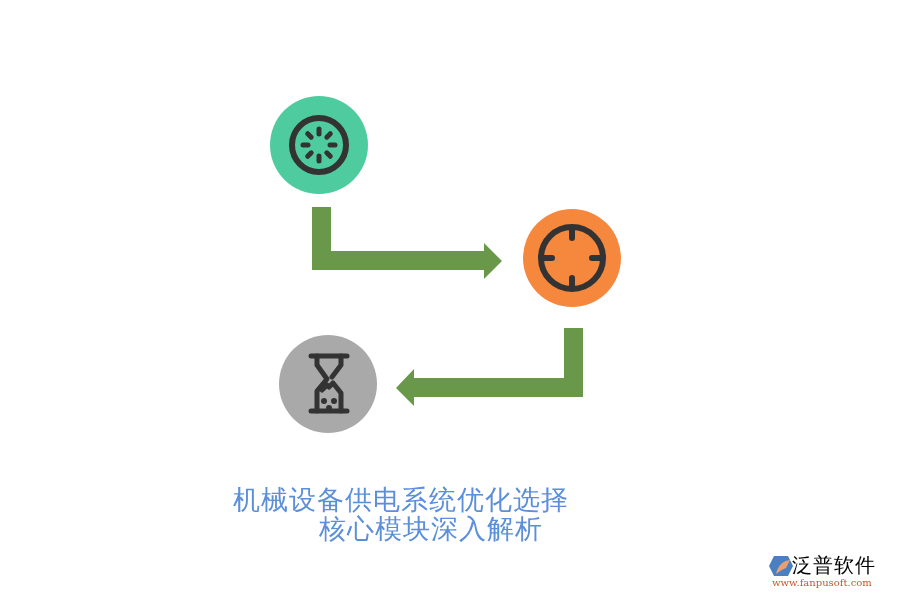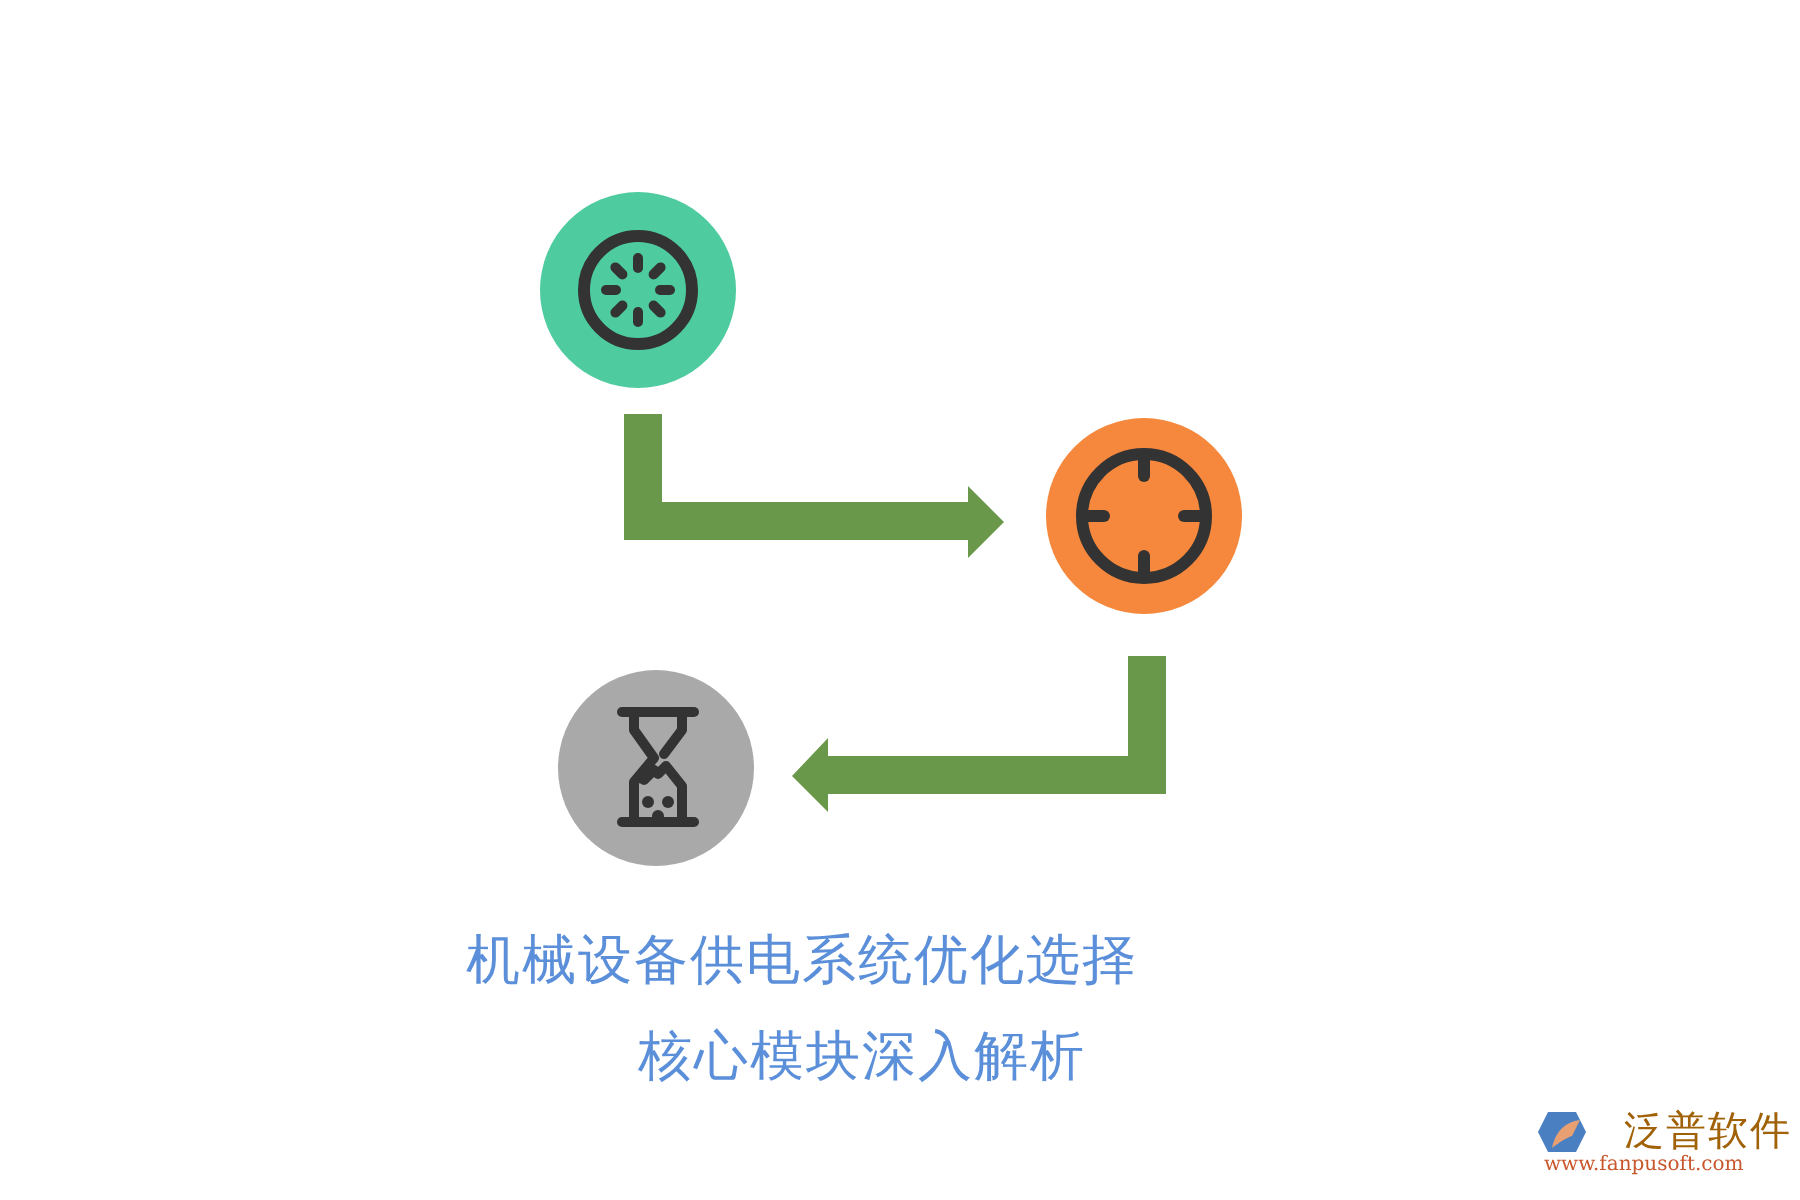--- a/index.html
+++ b/index.html
@@ -1,24 +1,24 @@
 <!DOCTYPE html>
 <html><head>
   <meta charset="utf-8">
   <style>
     html, body { margin: 0; padding: 0; }
     body { width: 900px; height: 600px; background: #ffffff; position: relative; overflow: hidden; font-family: "DejaVu Sans", sans-serif; }
     .node { position: absolute; border-radius: 50%; }
     .node svg { position: absolute; left: 0; top: 0; }
     .arrows { position: absolute; left: 0; top: 0; }
     .title { position: absolute; left: 0; width: 900px; color: #5b8fd9; font-size: 27px; line-height: 36px; letter-spacing: 1px; }
-    .t1 { top: 463px; left: 233px; width: auto; }
+    .t1 { top: 482px; left: 233px; width: auto; }
     .t2 { top: 511px; left: 287px; width: auto; margin-left: 32px; }
     .logo { position: absolute; left: 768px; top: 553px; width: 128px; height: 40px; }
-    .logo-name { position: absolute; left: 44px; top: -1px; font-size: 20px; color: #a16207; letter-spacing: 1px; white-space: nowrap; }
+    .logo-name { position: absolute; left: 24px; top: -1px; font-size: 20px; color: #000000; letter-spacing: 1px; white-space: nowrap; }
     .logo-url { position: absolute; left: 4px; top: 24px; font-family: "DejaVu Serif", serif; font-size: 10px; color: #c8562d; white-space: nowrap; }
     .logo-mark { position: absolute; left: 0; top: 2px; }
   </style>
 </head>
 <body>
 
 <svg class="arrows" width="900" height="600" viewBox="0 0 900 600">
   <polygon fill="#6a984b" points="312,207 331,207 331,251 484,251 484,243 502,261 484,279 484,270 312,270"></polygon>
   <polygon fill="#6a984b" points="564,328 583,328 583,397 414,397 414,406 396,388 414,369 414,378 564,378"></polygon>
 </svg>

